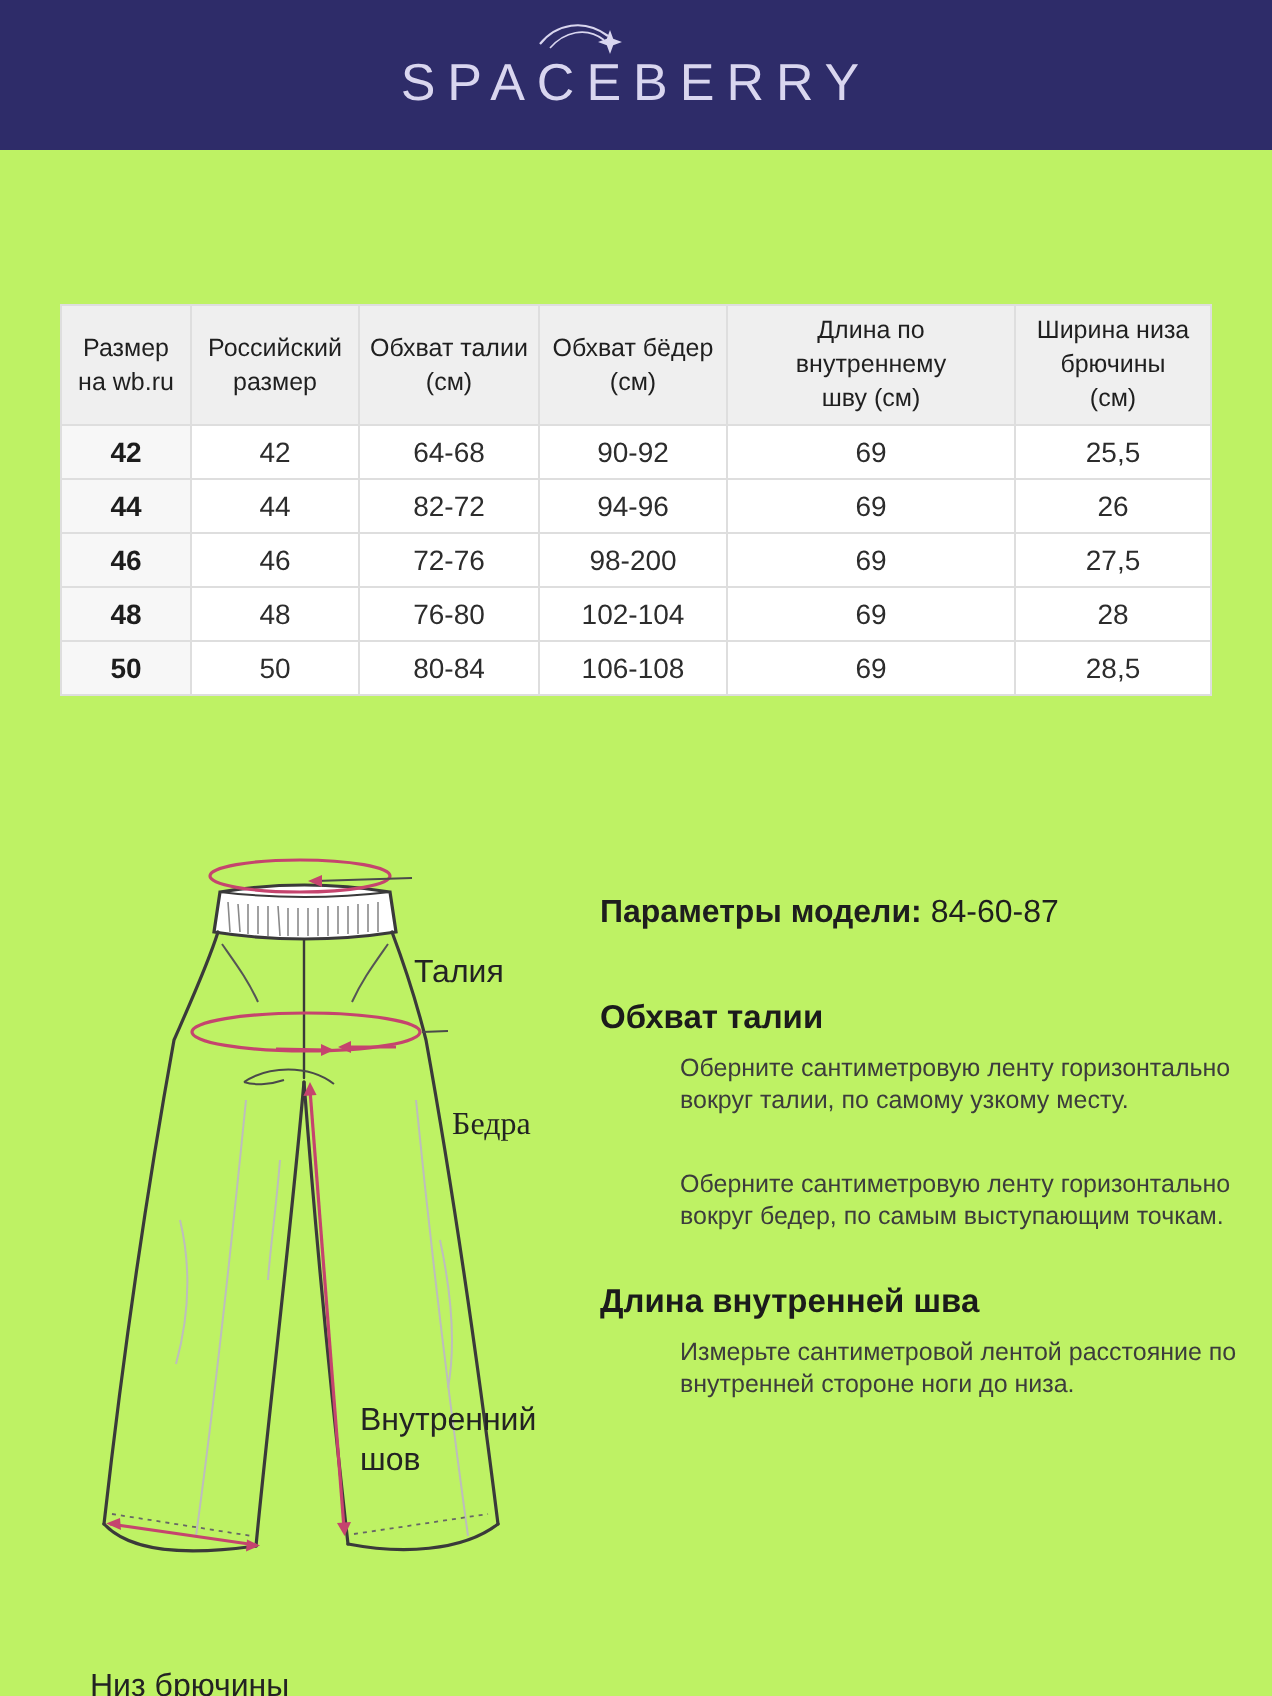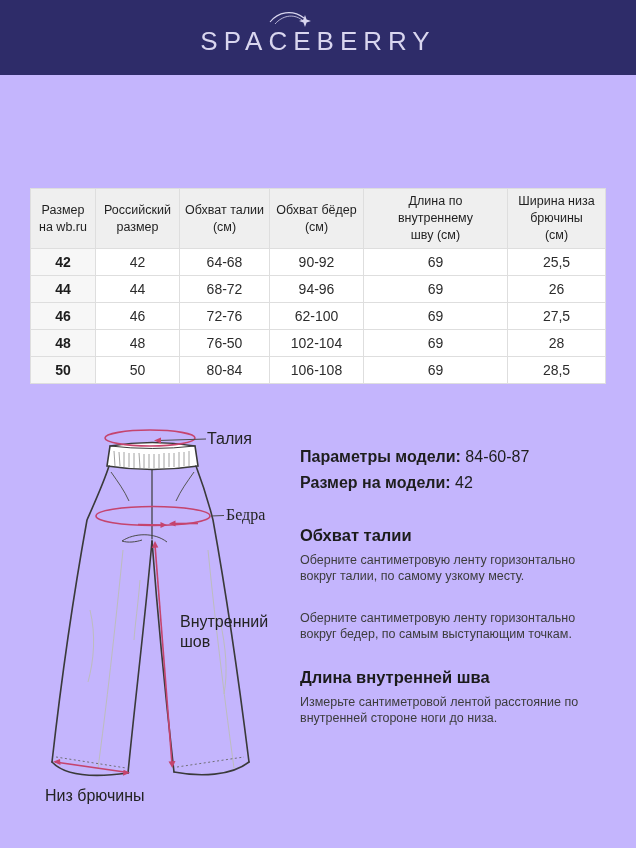--- a/index.html
+++ b/index.html
@@ -2,21 +2,21 @@
 <html><head>
 <meta charset="utf-8">
 <style>
   * { margin: 0; padding: 0; box-sizing: border-box; }
   html, body { background: #ffffff; }
   body { font-family: "Liberation Sans", sans-serif; }
   .page {
     position: relative;
     width: 636px;
     height: 848px;
-    background: #c4b5fd;
+    background: #bef264;
     overflow: hidden;
   }
 
   
   .brand-band {
     position: absolute;
     left: 0; top: 0;
     width: 636px; height: 75px;
     background: #2e2c69;
   }
@@ -35,21 +35,20 @@
     position: absolute;
     left: 266px; top: 6px;
     width: 52px; height: 30px;
   }
 
   
   .size-table-wrap {
     position: absolute;
     left: 30px; top: 152px;
     width: 575px;
-    margin-top: 36px;
   }
   table.size-table {
     width: 575px;
     border-collapse: collapse;
     table-layout: fixed;
   }
   .size-table th, .size-table td {
     border: 1px solid #dedede;
     text-align: center;
     vertical-align: middle;
@@ -82,24 +81,25 @@
     position: absolute;
     left: 30px; top: 420px;
     width: 260px; height: 390px;
   }
   .diagram-label {
     position: absolute;
     font-size: 16px;
     font-weight: 500;
     color: #232323;
     line-height: 1.25;
+    margin-top: 48px;
   }
   .label-waist  { left: 207px; top: 429px; }
   .label-hips   { left: 226px; top: 505px; font-family: Liberation Serif, serif; }
-  .label-inseam { left: 180px; top: 612px; width: 100px; }
+  .label-inseam { left: 180px; top: 653px; width: 100px; }
   .label-hem    { left: 45px;  top: 786px; }
 
   
   .info-col {
     position: absolute;
     left: 300px; top: 444px;
     width: 325px;
   }
   .model-params { margin-bottom: 30px; }
   .model-line {
@@ -115,20 +115,21 @@
     font-size: 16.5px;
     font-weight: 700;
     color: #1b1b1b;
     margin-bottom: 7px;
   }
   .guide-text {
     font-size: 12.5px;
     line-height: 16px;
     color: #3c3c3c;
     max-width: 312px;
+    margin-left: 40px;
   }
 </style>
 </head>
 <body>
 
 <div class="page">
 
   <div class="brand-band">
     <svg class="comet" viewBox="0 0 52 30">
       <path d="M4,16 C12,6 26,3 38,12" fill="none" stroke="#d9d6ef" stroke-width="1.1"></path>
@@ -171,37 +172,37 @@
           <td class="first-col">42</td>
           <td>42</td>
           <td>64-68</td>
           <td>90-92</td>
           <td>69</td>
           <td>25,5</td>
         </tr>
         <tr>
           <td class="first-col">44</td>
           <td>44</td>
-          <td>68-72</td>
+          <td>82-72</td>
           <td>94-96</td>
           <td>69</td>
           <td>26</td>
         </tr>
         <tr>
           <td class="first-col">46</td>
           <td>46</td>
           <td>72-76</td>
-          <td>62-100</td>
+          <td>98-200</td>
           <td>69</td>
           <td>27,5</td>
         </tr>
         <tr>
           <td class="first-col">48</td>
           <td>48</td>
-          <td>76-50</td>
+          <td>76-80</td>
           <td>102-104</td>
           <td>69</td>
           <td>28</td>
         </tr>
         <tr>
           <td class="first-col">50</td>
           <td>50</td>
           <td>80-84</td>
           <td>106-108</td>
           <td>69</td>
@@ -273,24 +274,20 @@
   <div class="diagram-label label-inseam">Внутренний шов</div>
   <div class="diagram-label label-hem">Низ брючины</div>
 
   <div class="info-col">
 
     <div class="model-params">
       <div class="model-line">
         <span class="lbl">Параметры модели:</span>
         <span class="val">84-60-87</span>
       </div>
-      <div class="model-line">
-        <span class="lbl">Размер на модели:</span>
-        <span class="val">42</span>
-      </div>
     </div>
 
     <div class="guide-section">
       <div class="guide-title">Обхват талии</div>
       <div class="guide-text">Оберните сантиметровую ленту горизонтально вокруг талии, по самому узкому месту.</div>
     </div>
 
     <div class="guide-section">
       <div class="guide-text">Оберните сантиметровую ленту горизонтально вокруг бедер, по самым выступающим точкам.</div>
     </div>

